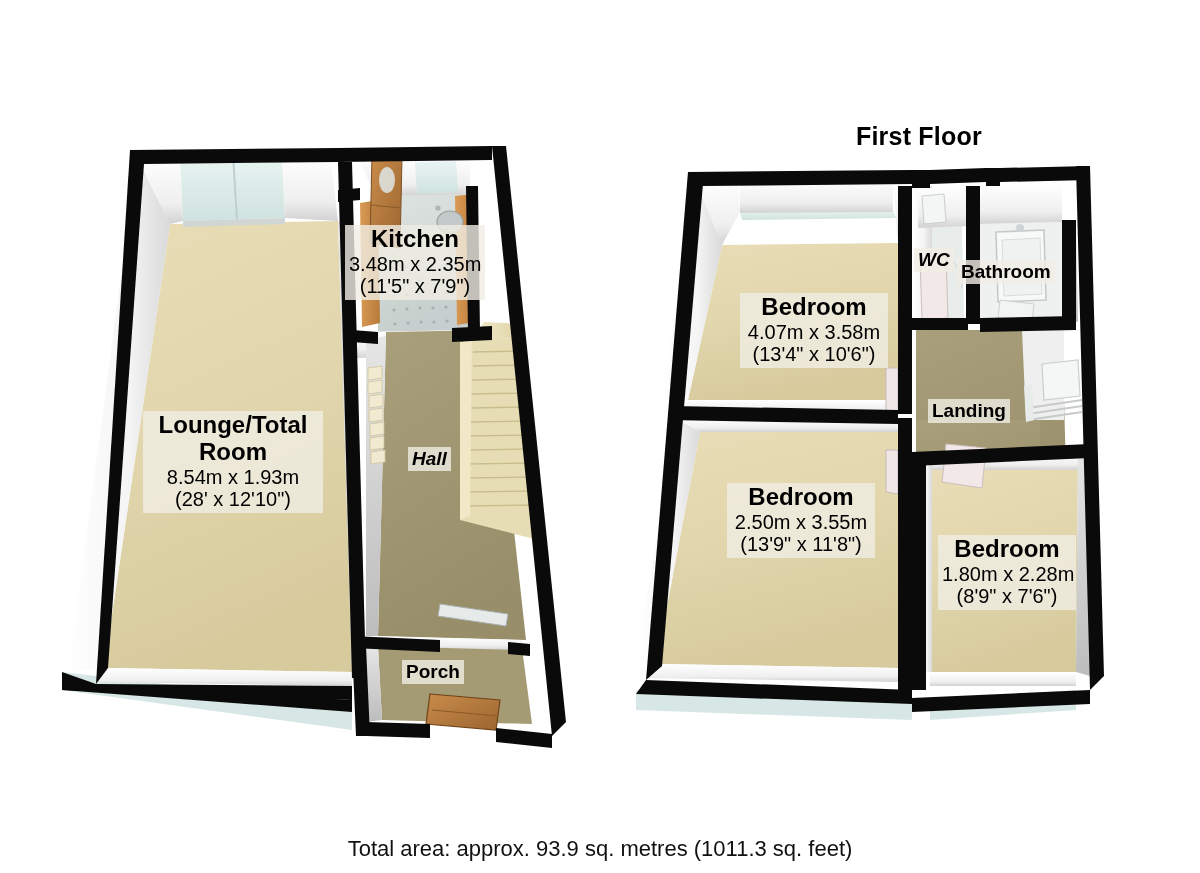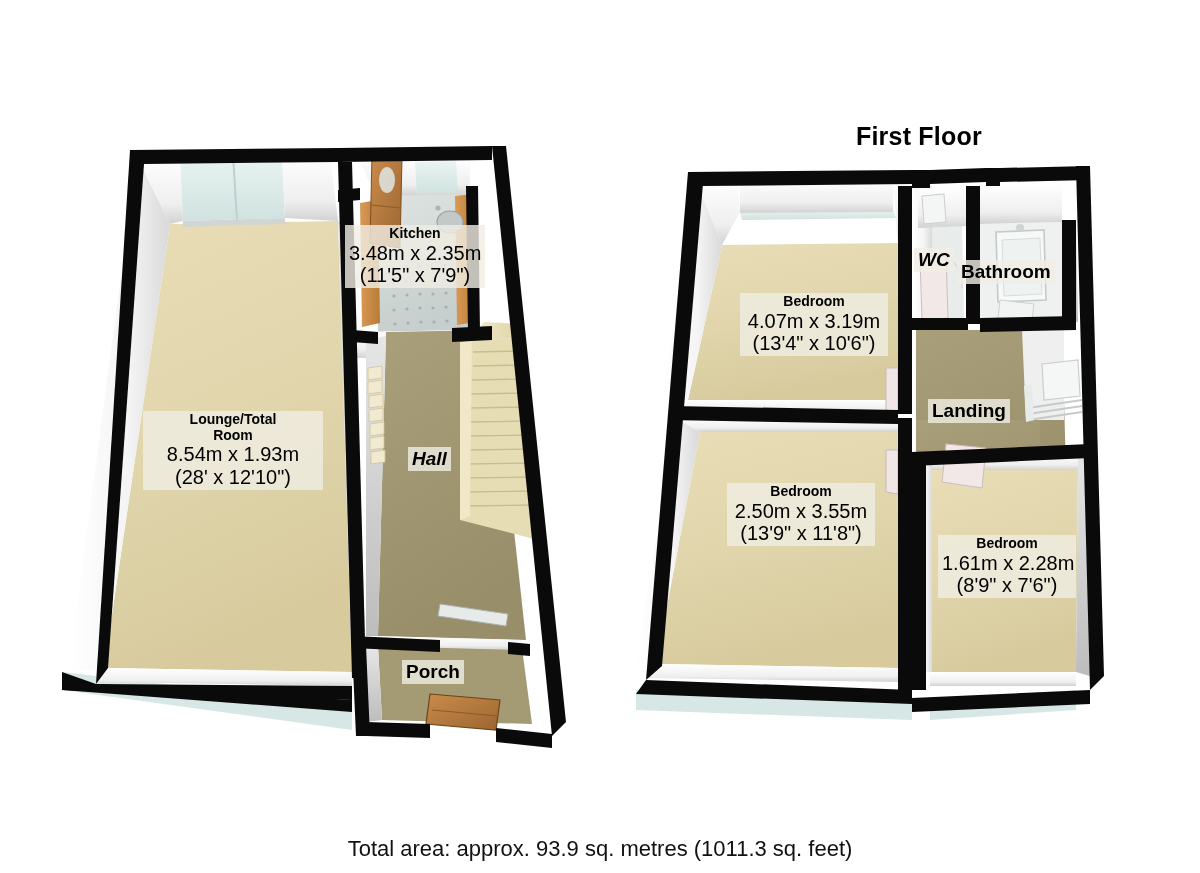--- a/index.html
+++ b/index.html
@@ -45,21 +45,21 @@
     background: rgba(240,238,228,0.80);
     color: #000;
     text-align: center;
     line-height: 1.12;
     padding: 1px 4px 2px 4px;
     white-space: nowrap;
   }
   .room-label .nm {
     display: block;
     font-weight: bold;
-    font-size: 14px;
+    font-size: 24px;
   }
   .room-label .dim {
     display: block;
     font-size: 20px;
     font-weight: normal;
   }
   .room-label.tiny  .nm { font-size: 19px; }
 </style>
 </head>
 <body>
@@ -389,33 +389,33 @@
   <div class="room-label tiny" id="lbl-hall" style="left:408px; top:447px;font-style:italic;">
     <span class="nm">Hall</span>
   </div>
 
   <div class="room-label tiny" id="lbl-porch" style="left:402px; top:660px;">
     <span class="nm">Porch</span>
   </div>
 
   <div class="room-label" id="lbl-bed1" style="left:740px; top:293px; width:148px;">
     <span class="nm">Bedroom</span>
-    <span class="dim">4.07m x 3.19m</span>
+    <span class="dim">4.07m x 3.58m</span>
     <span class="dim">(13'4" x 10'6")</span>
   </div>
 
   <div class="room-label" id="lbl-bed2" style="left:727px; top:483px; width:148px;">
     <span class="nm">Bedroom</span>
     <span class="dim">2.50m x 3.55m</span>
     <span class="dim">(13'9" x 11'8")</span>
   </div>
 
   <div class="room-label" id="lbl-bed3" style="left:938px; top:535px; width:138px;">
     <span class="nm">Bedroom</span>
-    <span class="dim">1.61m x 2.28m</span>
+    <span class="dim">1.80m x 2.28m</span>
     <span class="dim">(8'9" x 7'6")</span>
   </div>
 
   <div class="room-label tiny" id="lbl-wc" style="left:914px; top:248px;font-style:italic;">
     <span class="nm">WC</span>
   </div>
 
   <div class="room-label tiny" id="lbl-bathroom" style="left:957px; top:260px;">
     <span class="nm">Bathroom</span>
   </div>

